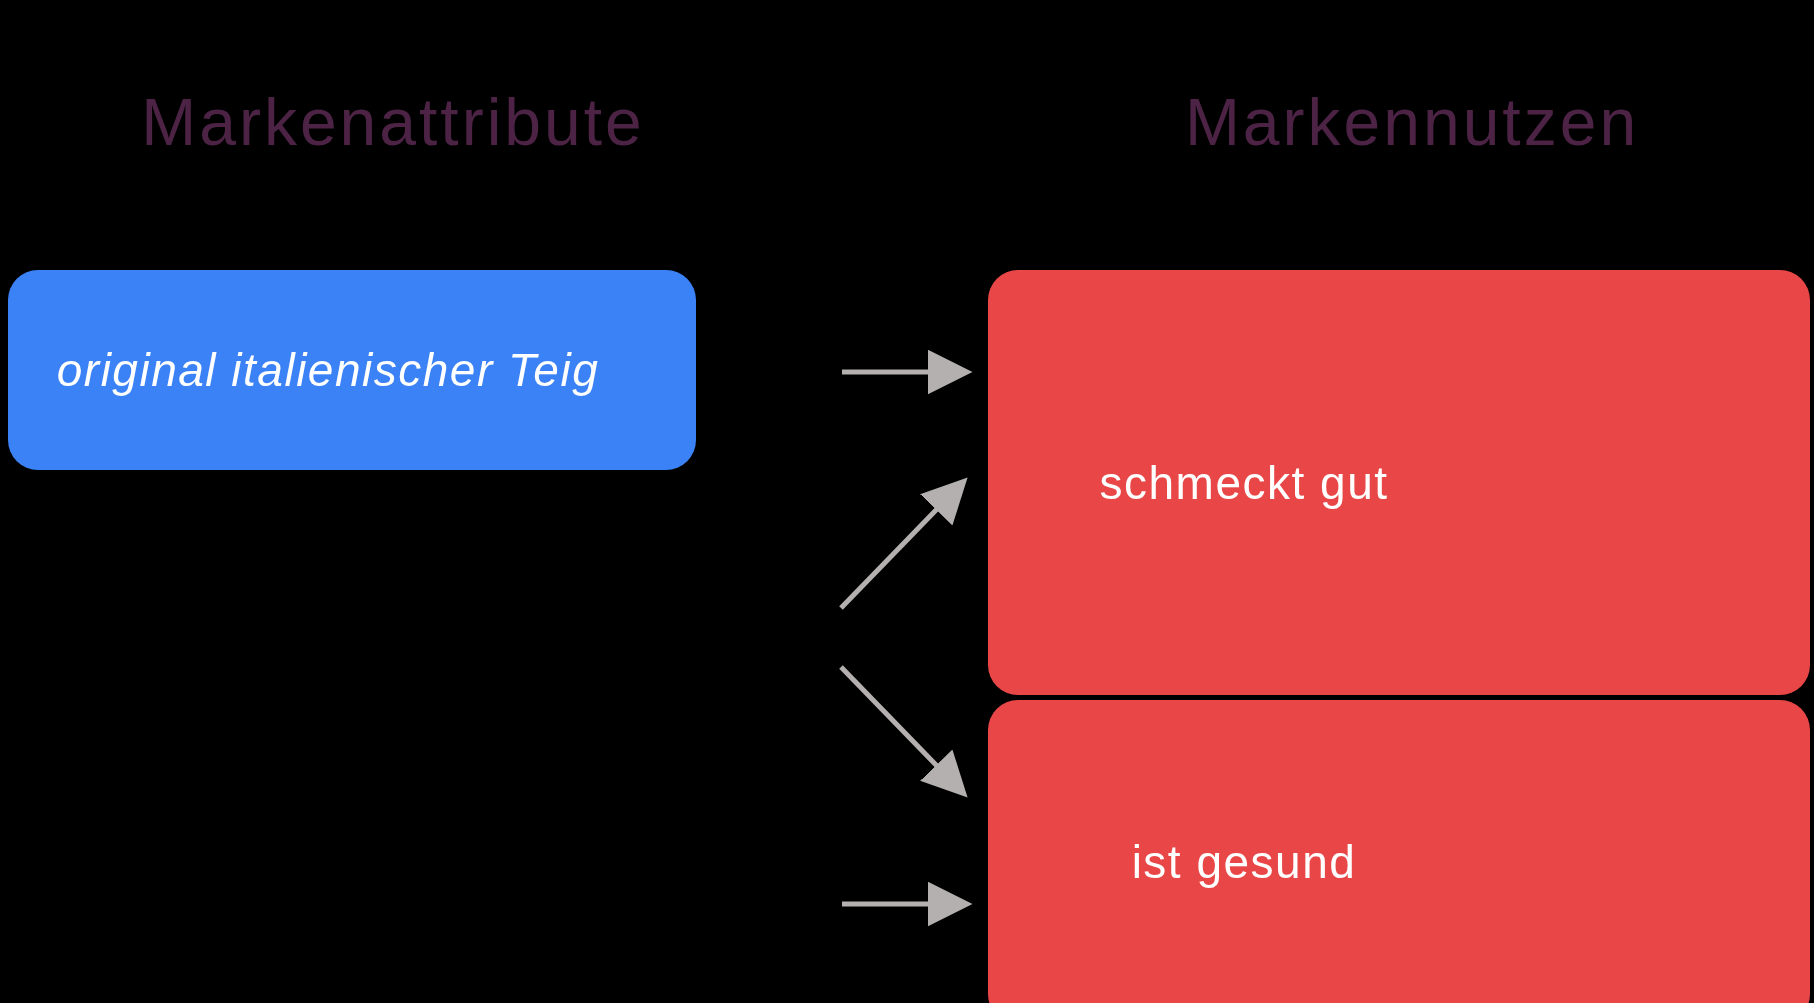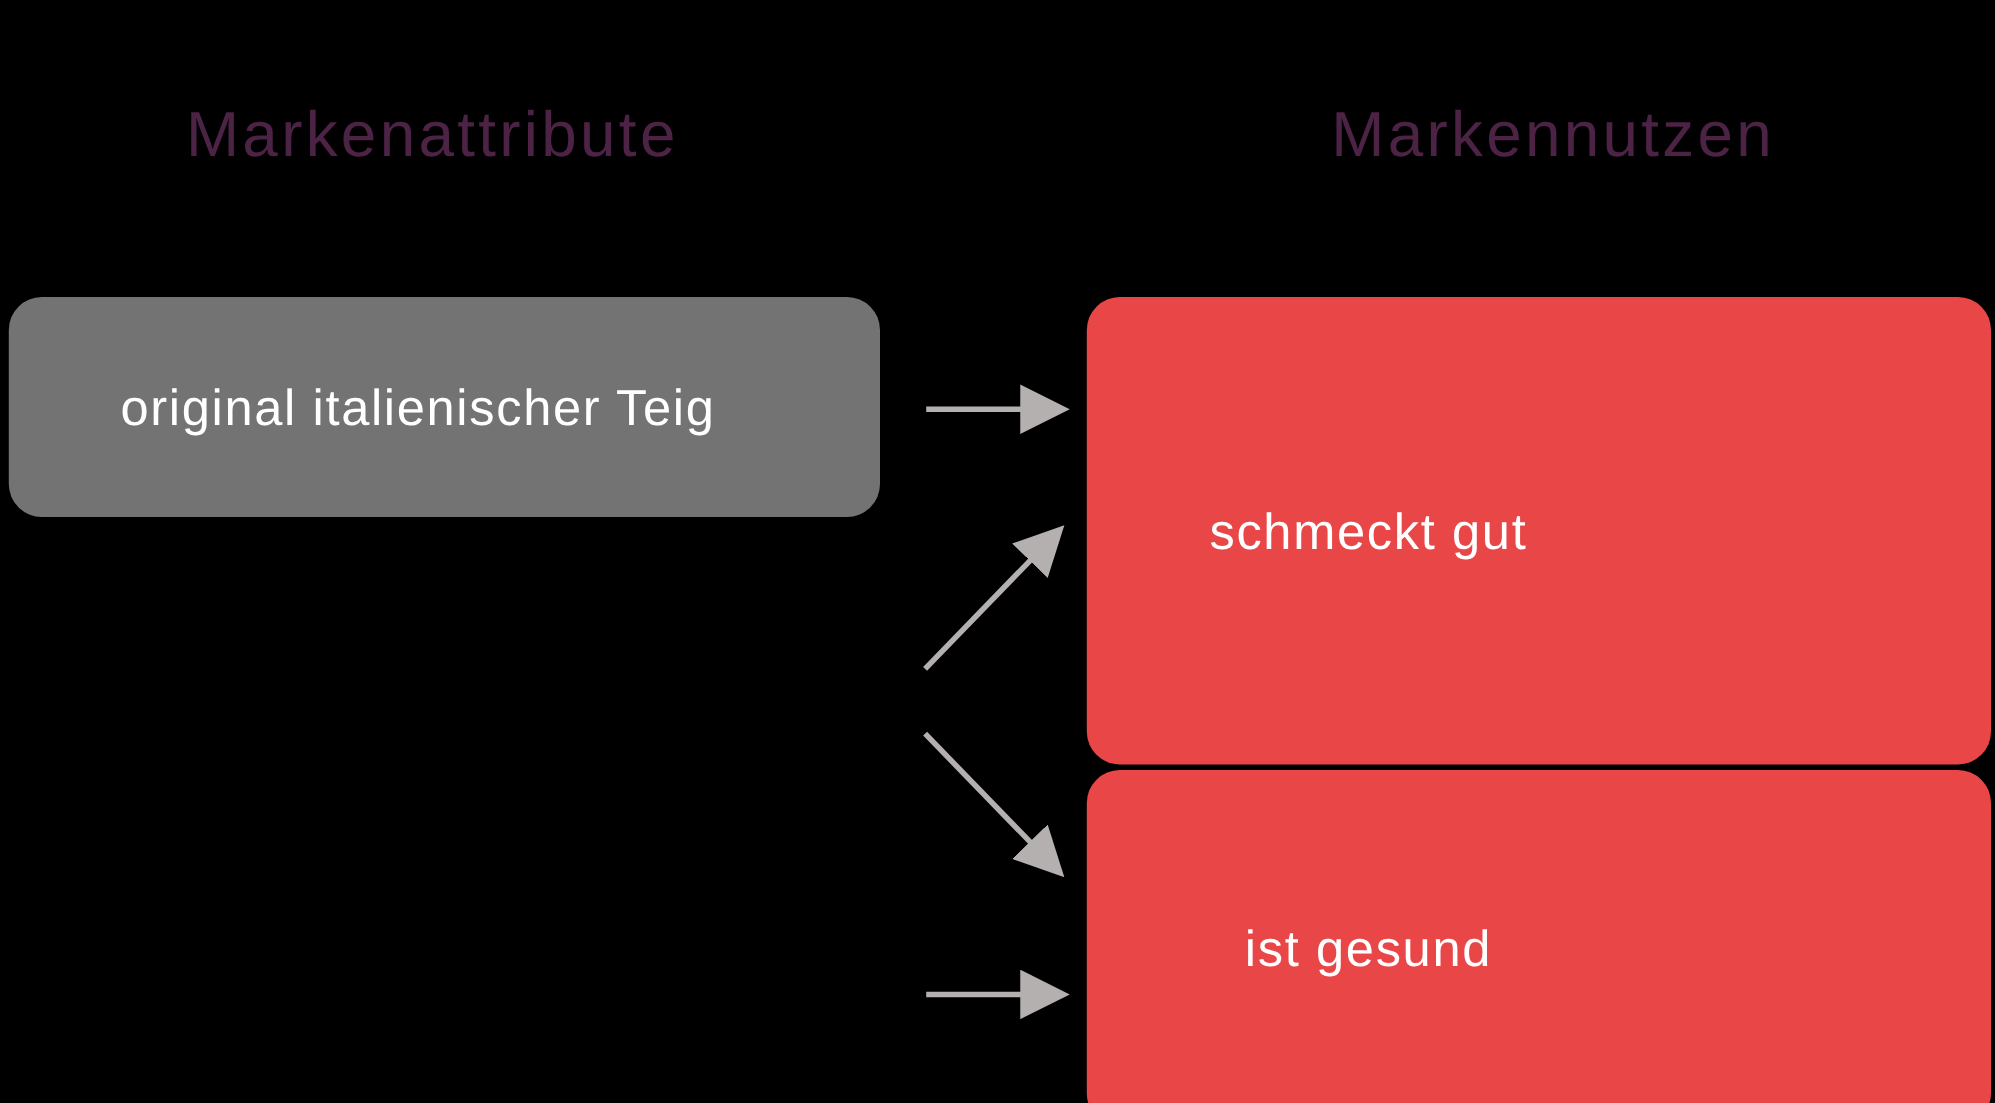--- a/index.html
+++ b/index.html
@@ -17,36 +17,36 @@
     height: 1003px;
     background: #000000;
   }
   .col-title {
     position: absolute;
     height: 76px;
     display: flex;
     align-items: center;
     justify-content: center;
     color: #4C2245;
-    font-size: 58px;
+    font-size: 66px;
     font-weight: 500;
     letter-spacing: 3px;
     white-space: nowrap;
   }
   #title-left  { left: 43px;   top: 84px; width: 700px; }
   #title-right { left: 1062px; top: 84px; width: 700px; }
 
   .box {
     position: absolute;
     border-radius: 30px;
     display: flex;
     align-items: center;
     justify-content: center;
   }
-  .attr-box { background: #737373; left: 8px; width: 792px; }
+  .attr-box { background: #3b82f6; left: 8px; width: 688px; font-style: italic; }
   #attr-box-1 { top: 270px; height: 200px; }
   #attr-box-2 { top: 537px; height: 198px; }
   #attr-box-3 { top: 802px; height: 188px; }
 
   .benefit-box { background: #E94747; left: 988px; width: 822px; }
   #benefit-box-1 { top: 270px; height: 425px; }
   #benefit-box-2 { top: 700px; height: 324px; }
 
   .box-label {
     color: #FFFFFF;

